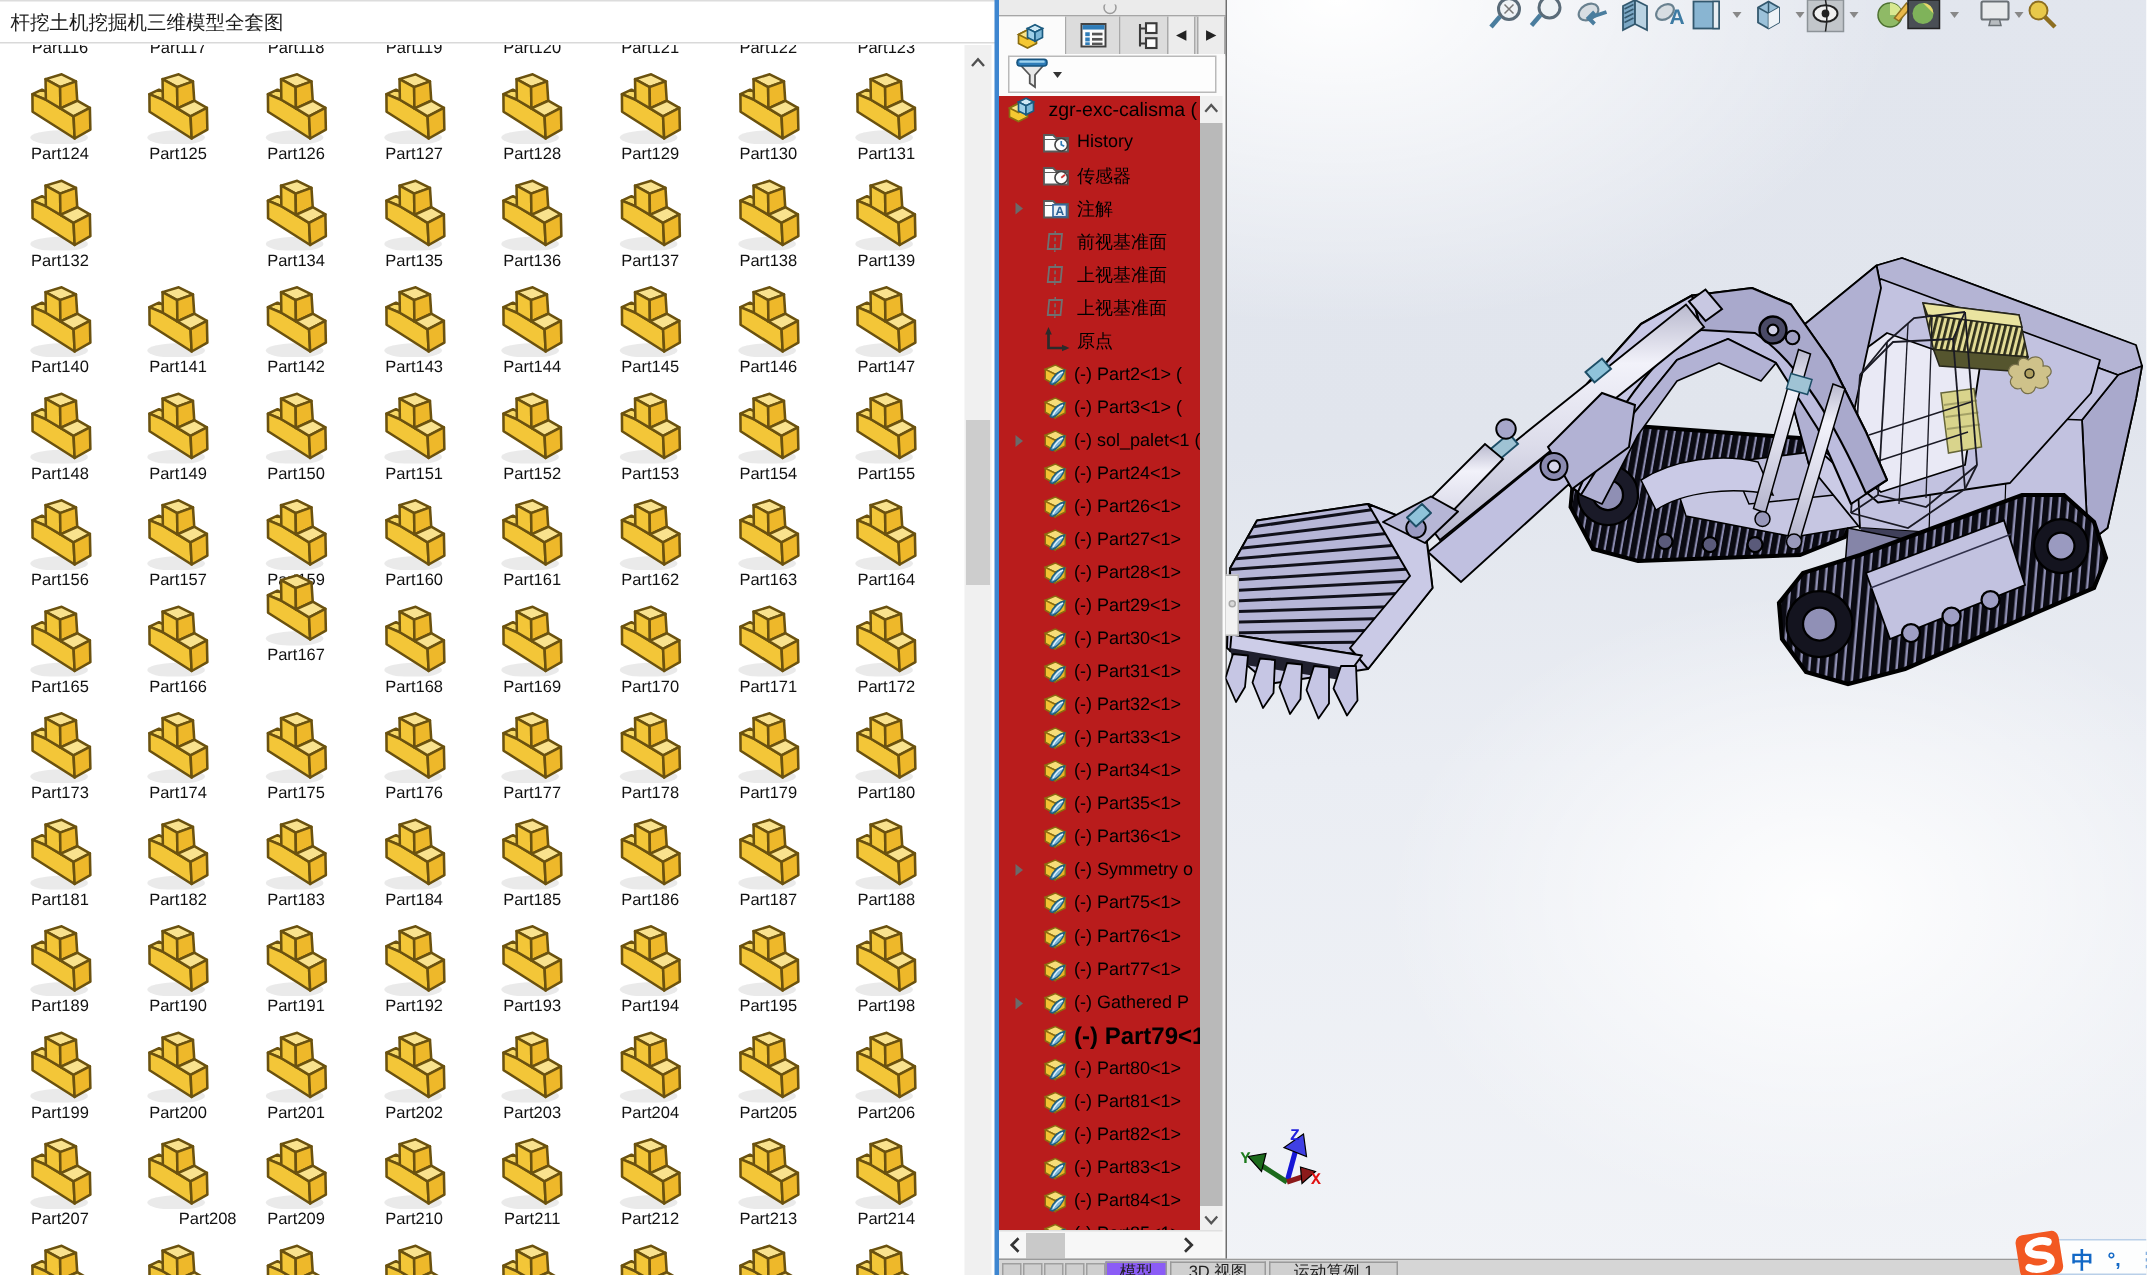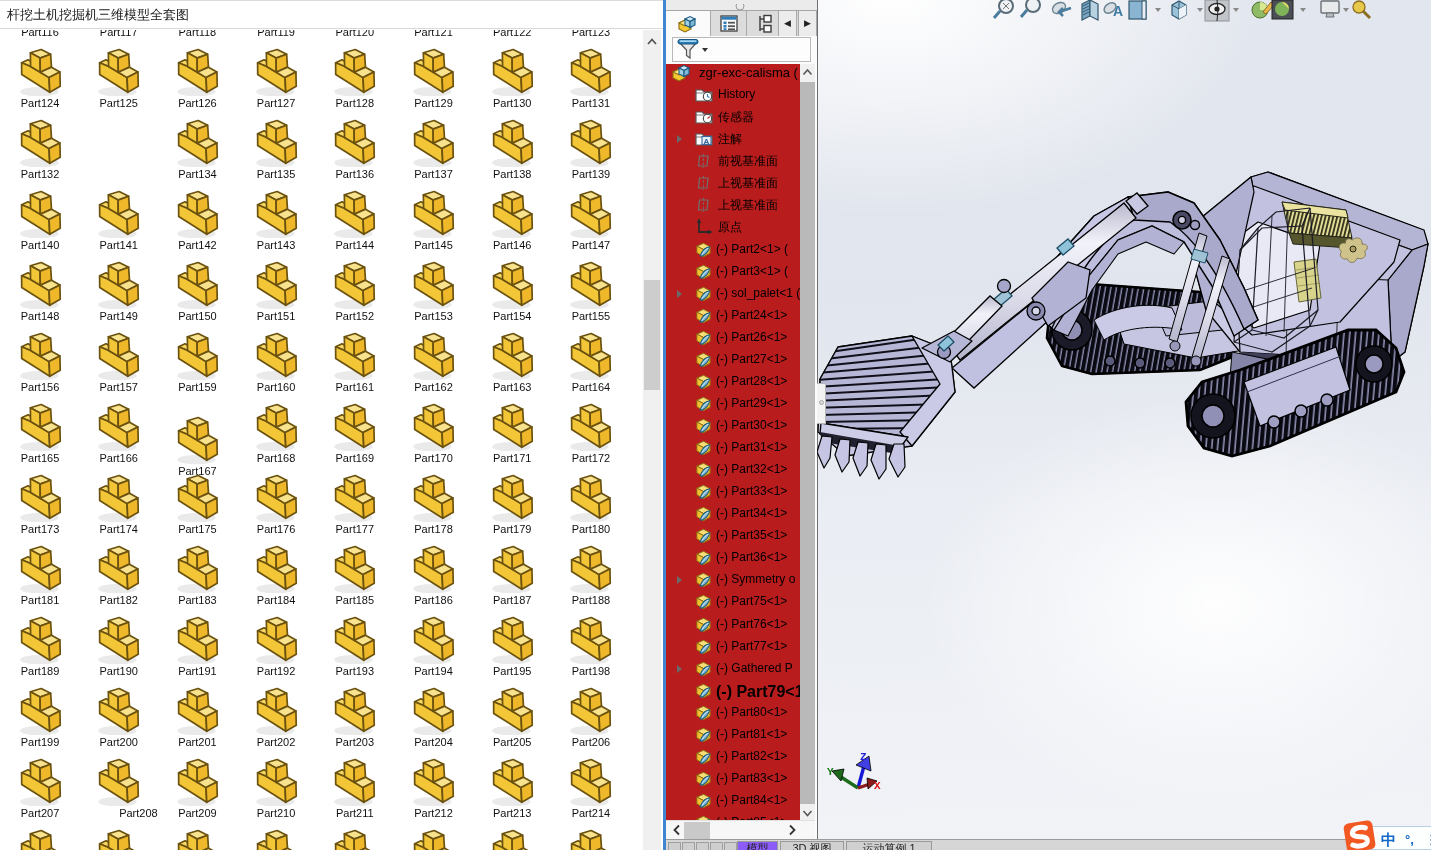--- a/index.html
+++ b/index.html
@@ -377,21 +377,21 @@
           <use href="#pico"></use>
         </svg>
         <div class="clabel">Part165</div>
       </div>
 <div class="cell" style="left:79.7px;top:365.5px;">
         <svg width="47" height="55.5" viewBox="0 0 44 52">
           <use href="#pico"></use>
         </svg>
         <div class="clabel">Part166</div>
       </div>
-<div class="cell" style="left:158.4px;top:379px;">
+<div class="cell" style="left:158.4px;top:345px;">
         <svg width="47" height="55.5" viewBox="0 0 44 52">
           <use href="#pico"></use>
         </svg>
         <div class="clabel">Part167</div>
       </div>
 <div class="cell" style="left:237.1px;top:365.5px;">
         <svg width="47" height="55.5" viewBox="0 0 44 52">
           <use href="#pico"></use>
         </svg>
         <div class="clabel">Part168</div>

